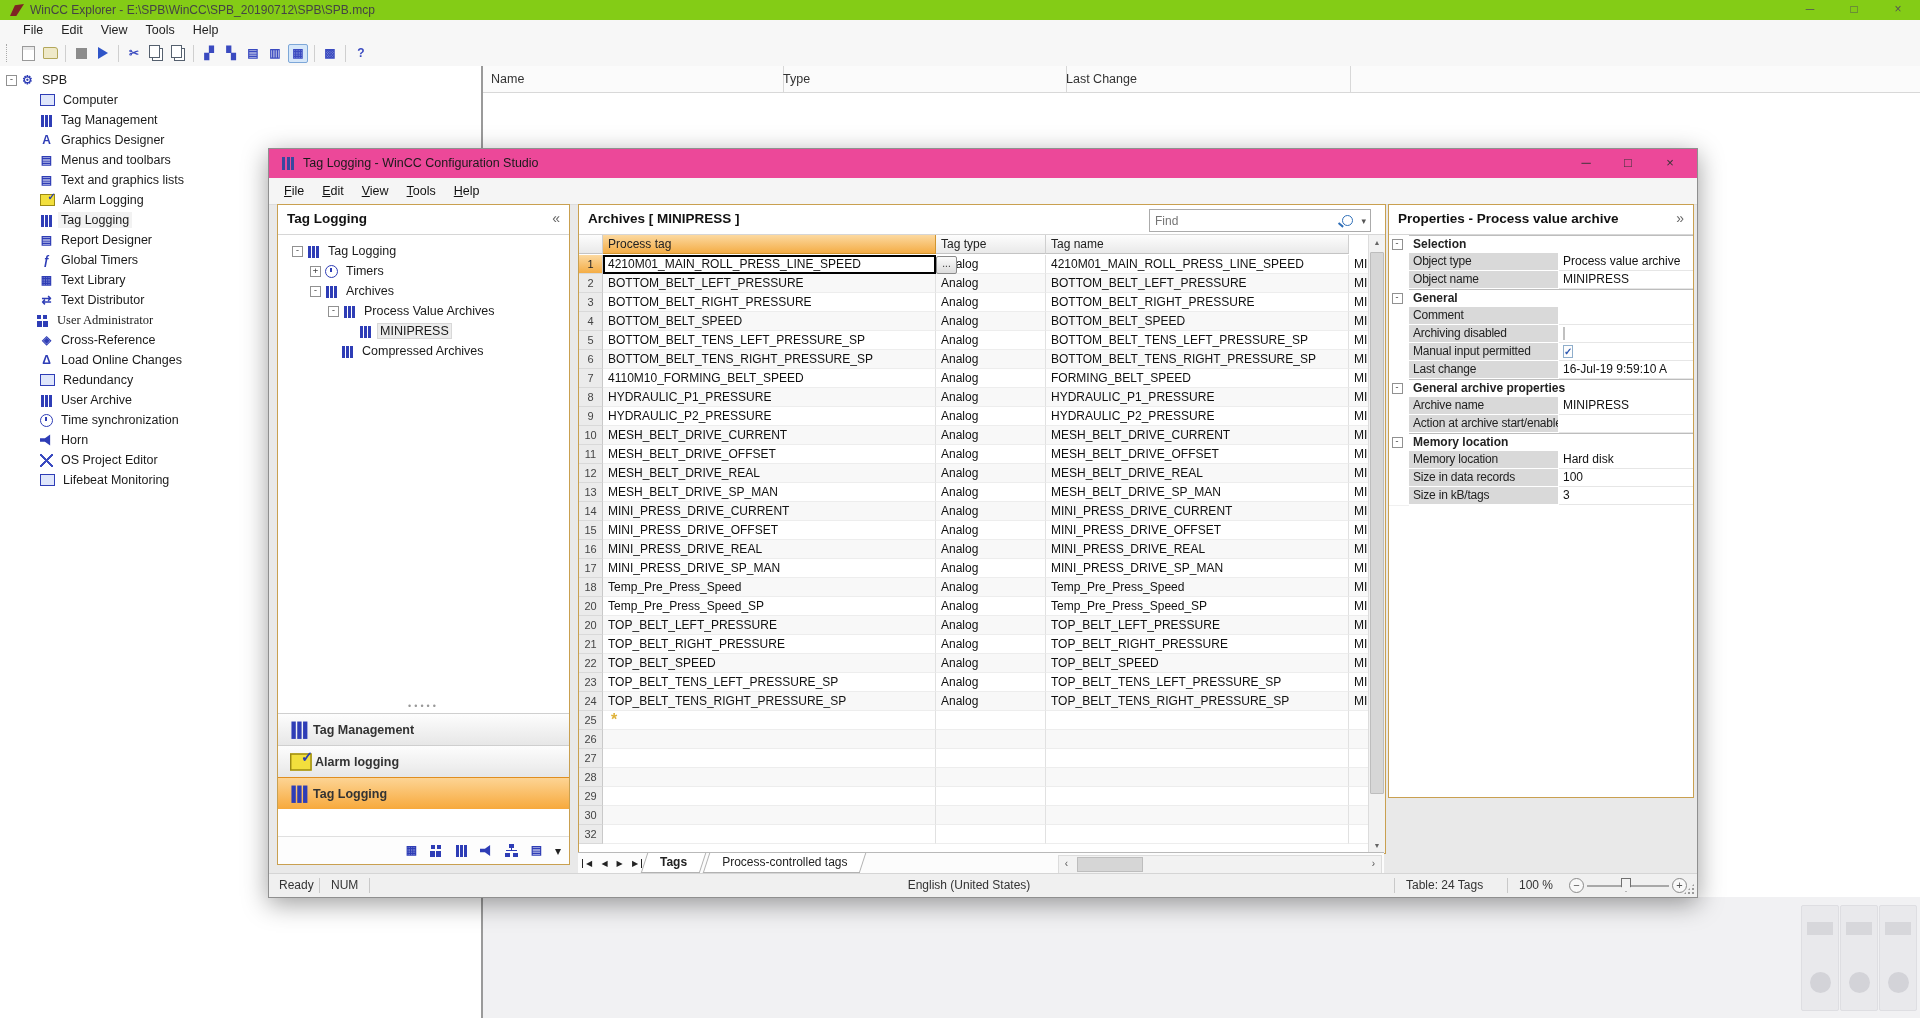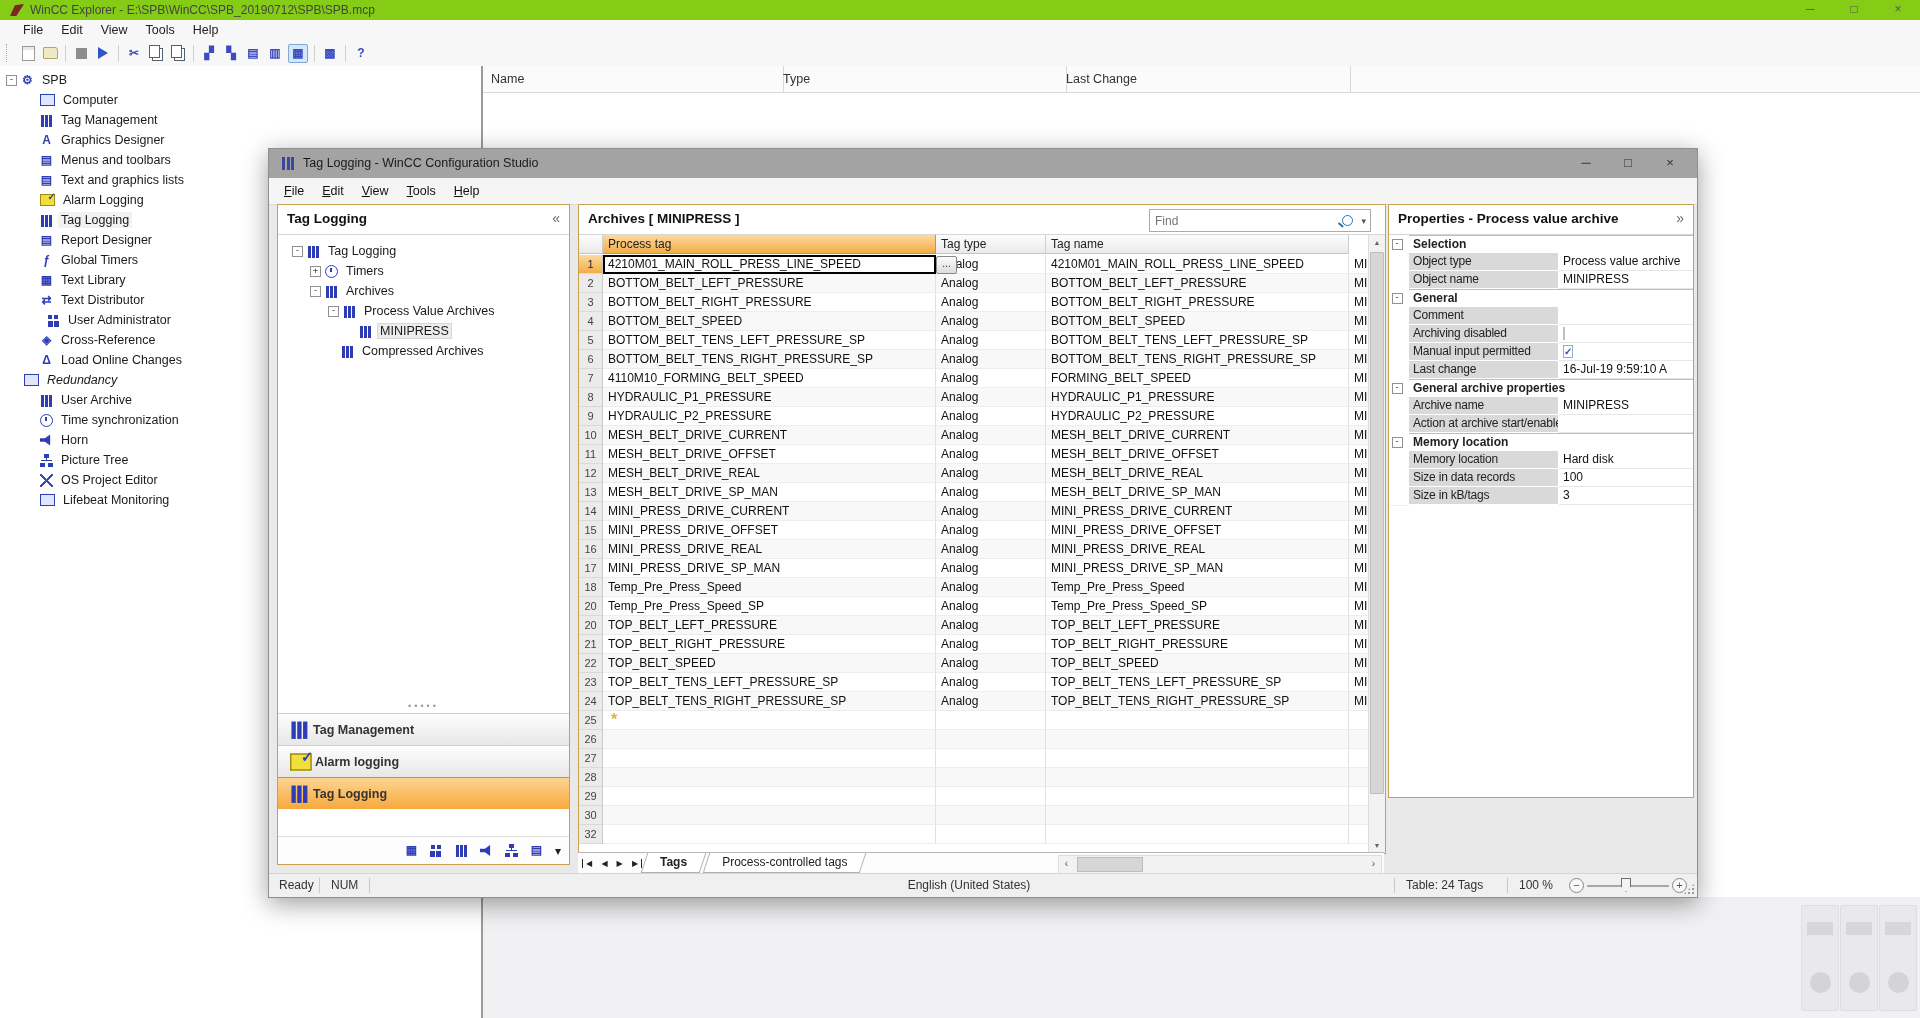--- a/index.html
+++ b/index.html
@@ -61,21 +61,21 @@
              background-position:4px 0,0 9px,8px 9px,1px 6px,6px 3px,6px 6px;background-repeat:no-repeat;}
   .i-people{background-image:radial-gradient(circle 2.5px at 3px 3px,#2e3db6 99%,transparent),
             radial-gradient(circle 2.5px at 9px 3px,#2e3db6 99%,transparent),
             linear-gradient(#2e3db6,#2e3db6),linear-gradient(#2e3db6,#2e3db6);
             background-size:13px 13px,13px 13px,5px 6px,5px 6px;background-position:0 0,0 0,0.5px 7px,6.5px 7px;background-repeat:no-repeat;}
   .i-cross{background-image:linear-gradient(45deg,transparent 43%,#3a4ac0 44%,#3a4ac0 56%,transparent 57%),
            linear-gradient(-45deg,transparent 43%,#3a4ac0 44%,#3a4ac0 56%,transparent 57%);}
   
   .cfg{position:absolute;left:268px;top:148px;width:1428px;height:748px;background:#e9e9e9;
        border:1px solid #8f8f8f;box-shadow:0 6px 24px rgba(0,0,0,.38);}
-  .cfg-titlebar{position:absolute;left:0;top:0;right:0;height:29px;background:#a3a3a3;}
+  .cfg-titlebar{position:absolute;left:0;top:0;right:0;height:29px;background:#ec4899;}
   .cfg-title{position:absolute;left:34px;top:7px;font-size:12.5px;color:#1a1a1a;}
   .cfg-ico{position:absolute;left:12px;top:8px;width:14px;height:13px;
            background-image:linear-gradient(#39489f,#39489f),linear-gradient(#39489f,#39489f),linear-gradient(#39489f,#39489f);
            background-size:3px 13px;background-position:1px 0,5.5px 0,10px 0;background-repeat:no-repeat;}
   .cfg-ctl{position:absolute;right:6px;top:0;height:29px;display:flex;}
   .cfg-ctl span{width:42px;text-align:center;line-height:27px;font-size:13px;color:#333;}
   .cfg-menubar{position:absolute;left:0;top:29px;right:0;height:26px;background:#f5f5f5;border-bottom:1px solid #ddd;
                display:flex;align-items:center;padding-left:6px;}
   .cfg-menubar .mi{display:inline-block;padding:0 9px;font-size:12.5px;color:#111;}
   .cfg-menubar .mi::first-letter{text-decoration:underline;}
@@ -274,51 +274,47 @@
         <span class="tlabel">Global Timers</span>
       </div>
       <div class="trow" style="padding-left: 40px;">
         <span class="ic g">▦</span>
         <span class="tlabel">Text Library</span>
       </div>
       <div class="trow" style="padding-left: 40px;">
         <span class="ic g">⇄</span>
         <span class="tlabel">Text Distributor</span>
       </div>
-      <div class="trow" style="padding-left: 47px;">
+      <div class="trow" style="padding-left: 36px; font-family: Liberation Serif, serif;">
         <span class="ic i-people"></span>
         <span class="tlabel">User Administrator</span>
       </div>
       <div class="trow" style="padding-left: 40px;">
         <span class="ic g">◈</span>
         <span class="tlabel">Cross-Reference</span>
       </div>
       <div class="trow" style="padding-left: 40px;">
         <span class="ic g">Δ</span>
         <span class="tlabel">Load Online Changes</span>
       </div>
-      <div class="trow" style="padding-left: 24px; font-style: italic;">
+      <div class="trow" style="padding-left: 40px;">
         <span class="ic i-monitor"></span>
         <span class="tlabel">Redundancy</span>
       </div>
       <div class="trow" style="padding-left: 40px;">
         <span class="ic i-bars"></span>
         <span class="tlabel">User Archive</span>
       </div>
       <div class="trow" style="padding-left: 40px;">
         <span class="ic i-clock"></span>
         <span class="tlabel">Time synchronization</span>
       </div>
       <div class="trow" style="padding-left: 40px;">
         <span class="ic i-speaker"></span>
         <span class="tlabel">Horn</span>
-      </div>
-      <div class="trow" style="padding-left: 40px;">
-        <span class="ic i-orgtree"></span>
-        <span class="tlabel">Picture Tree</span>
       </div>
       <div class="trow" style="padding-left: 40px;">
         <span class="ic i-cross"></span>
         <span class="tlabel">OS Project Editor</span>
       </div>
       <div class="trow" style="padding-left: 40px;">
         <span class="ic i-monitor"></span>
         <span class="tlabel">Lifebeat Monitoring</span>
       </div>
     </div>

